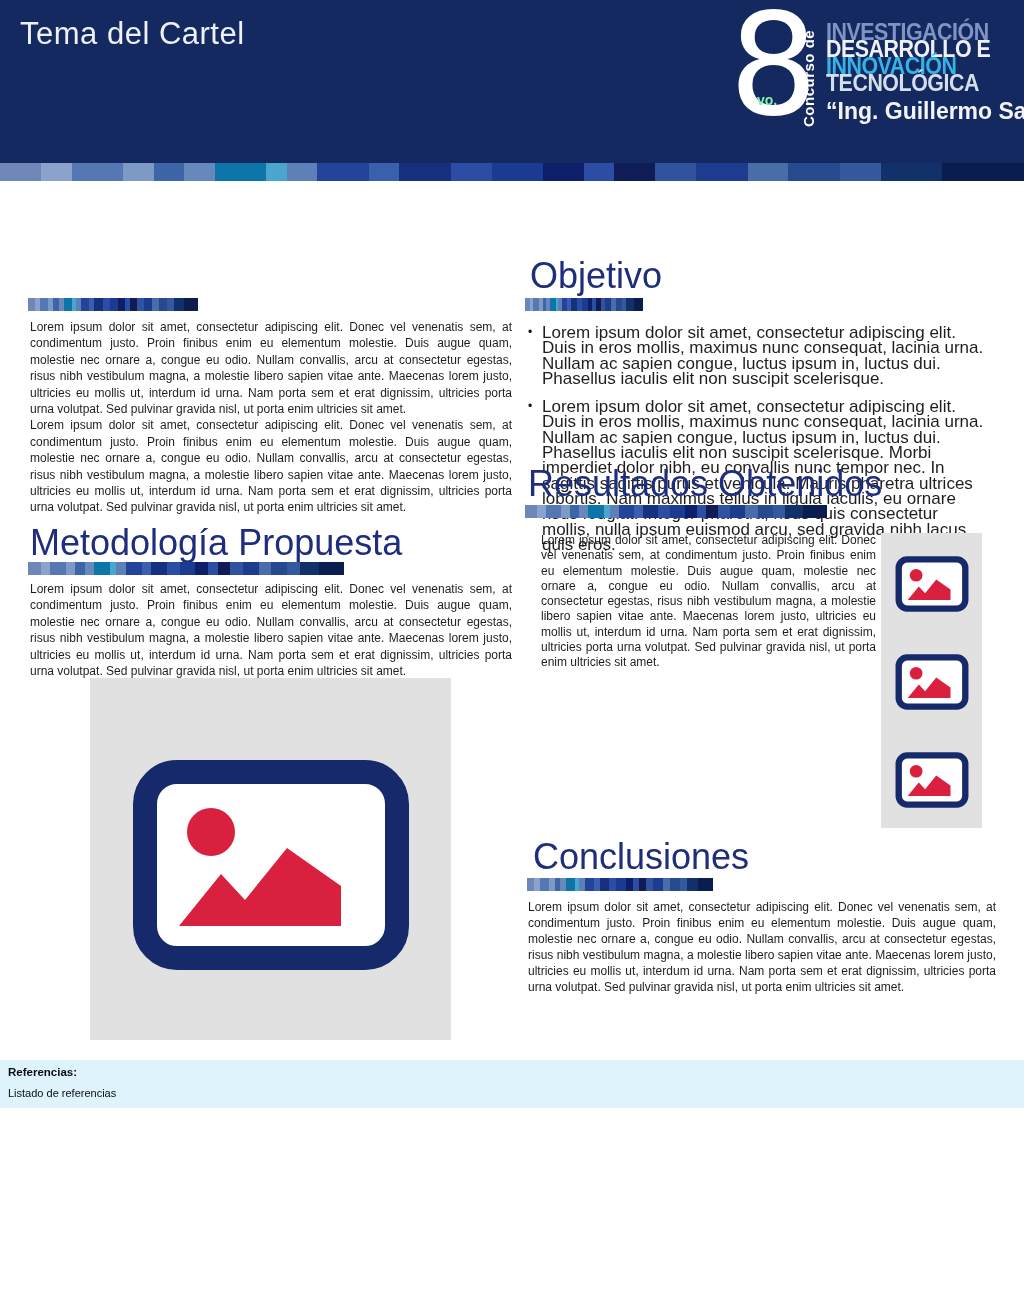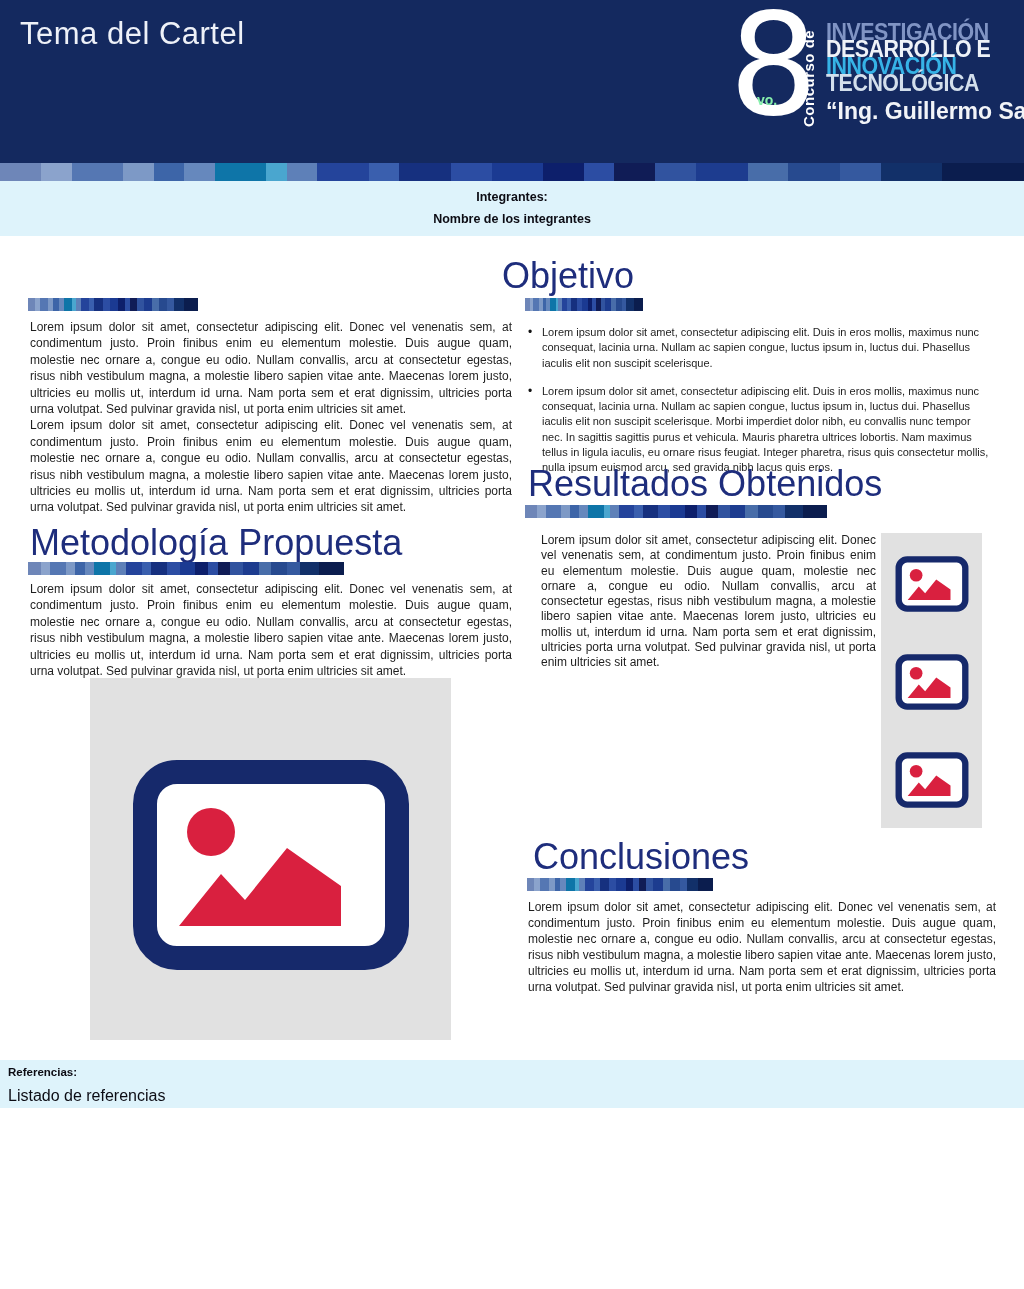--- a/index.html
+++ b/index.html
@@ -53,43 +53,43 @@
   #txt-intro { left:30px; top:319px; width:482px; }
 
   #h-met { left:30px; top:522px; }
   #bar-met { left:28px; top:562px; width:316px; }
   #txt-met { left:30px; top:581px; width:482px; }
 
   #panel-met { position:absolute; left:90px; top:678px; width:361px; height:362px;
     background:#e1e1e1; display:flex; align-items:center; justify-content:center; }
   #panel-met svg { width:280px; height:214px; margin-top:12px; }
 
-  #h-obj { left:502px; top:255px; }
+  #h-obj { left:530px; top:255px; }
   #bar-obj { left:525px; top:298px; width:118px; }
   .bullets { position:absolute; left:528px; top:325px; width:462px; }
   .bullet { display:flex; margin-bottom:13px; }
   .b-dot { width:14px; flex:0 0 14px; font-size:12px; color:#111; line-height:15.3px; }
-  .b-text { flex:1; font-size:11px; line-height:15.3px; color:#1e1e1e; }
+  .b-text { flex:1; font-size:17px; line-height:15.3px; color:#1e1e1e; }
 
   #h-res { left:528px; top:463px; }
   #bar-res { left:525px; top:505px; width:302px; }
   #txt-res { left:541px; top:533px; width:335px; }
   #panel-res { position:absolute; left:881px; top:533px; width:101px; height:295px;
     background:#e1e1e1; display:flex; flex-direction:column; align-items:center;
     padding-top:22px; gap:40px; }
   #panel-res svg { width:74px; height:58px; flex:0 0 auto; }
 
   #h-con { left:533px; top:836px; }
   #bar-con { left:527px; top:878px; width:186px; }
   #txt-con { left:528px; top:899px; width:468px; line-height:16px; }
 
   
   .referencias { position:absolute; left:0; top:1060px; width:1024px; height:48px; background:#def3fb; color:#0c0c14; }
   .ref-label { position:absolute; left:8px; top:6px; font-size:11.5px; font-weight:bold; }
-  .ref-content { position:absolute; left:8px; top:27px; font-size:16px; }
+  .ref-content { position:absolute; left:8px; top:27px; font-size:11px; }
 
   
   .faculty { position:absolute; left:40px; top:1145px; font-size:21px; line-height:25px; color:#27497e; }
   .faculty .bold { font-weight:bold; color:#1d3c74; }
   .f-divider { position:absolute; left:167px; top:1146px; width:2px; height:50px; background:#d6d6d6; }
 
   .ls-logo { position:absolute; left:786px; top:1131px; width:220px; height:92px; }
   .ls-tri { position:absolute; left:0; top:6px; width:60px; height:74px; }
   .ls-univ { position:absolute; left:73px; top:8px; font-size:13.5px; font-weight:600;
     letter-spacing:3.6px; color:#1d3076; }
@@ -118,24 +118,20 @@
         <div class="l2">DESARROLLO E</div>
         <div class="l3">INNOVACIÓN</div>
         <div class="l4">TECNOLÓGICA</div>
         <div class="lsub">“Ing. Guillermo Salazar Polanco”</div>
       </div>
     </div>
   </header>
 
   <div class="stripes top-stripes"></div>
 
-  <div class="integrantes">
-    <div class="int-label">Integrantes:</div>
-    <div class="int-names">Nombre de los integrantes</div>
-  </div>
 
   <div class="sec-bar stripes" id="bar-intro"></div>
   <div class="body-text" id="txt-intro">
     <p>Lorem ipsum dolor sit amet, consectetur adipiscing elit. Donec vel venenatis sem, at condimentum justo. Proin finibus enim eu elementum molestie. Duis augue quam, molestie nec ornare a, congue eu odio. Nullam convallis, arcu at consectetur egestas, risus nibh vestibulum magna, a molestie libero sapien vitae ante. Maecenas lorem justo, ultricies eu mollis ut, interdum id urna. Nam porta sem et erat dignissim, ultricies porta urna volutpat. Sed pulvinar gravida nisl, ut porta enim ultricies sit amet.</p>
     <p>Lorem ipsum dolor sit amet, consectetur adipiscing elit. Donec vel venenatis sem, at condimentum justo. Proin finibus enim eu elementum molestie. Duis augue quam, molestie nec ornare a, congue eu odio. Nullam convallis, arcu at consectetur egestas, risus nibh vestibulum magna, a molestie libero sapien vitae ante. Maecenas lorem justo, ultricies eu mollis ut, interdum id urna. Nam porta sem et erat dignissim, ultricies porta urna volutpat. Sed pulvinar gravida nisl, ut porta enim ultricies sit amet.</p>
   </div>
 
   <h2 class="sec-h" id="h-met">Metodología Propuesta</h2>
   <div class="sec-bar stripes" id="bar-met"></div>
   <div class="body-text" id="txt-met">Lorem ipsum dolor sit amet, consectetur adipiscing elit. Donec vel venenatis sem, at condimentum justo. Proin finibus enim eu elementum molestie. Duis augue quam, molestie nec ornare a, congue eu odio. Nullam convallis, arcu at consectetur egestas, risus nibh vestibulum magna, a molestie libero sapien vitae ante. Maecenas lorem justo, ultricies eu mollis ut, interdum id urna. Nam porta sem et erat dignissim, ultricies porta urna volutpat. Sed pulvinar gravida nisl, ut porta enim ultricies sit amet.</div>

